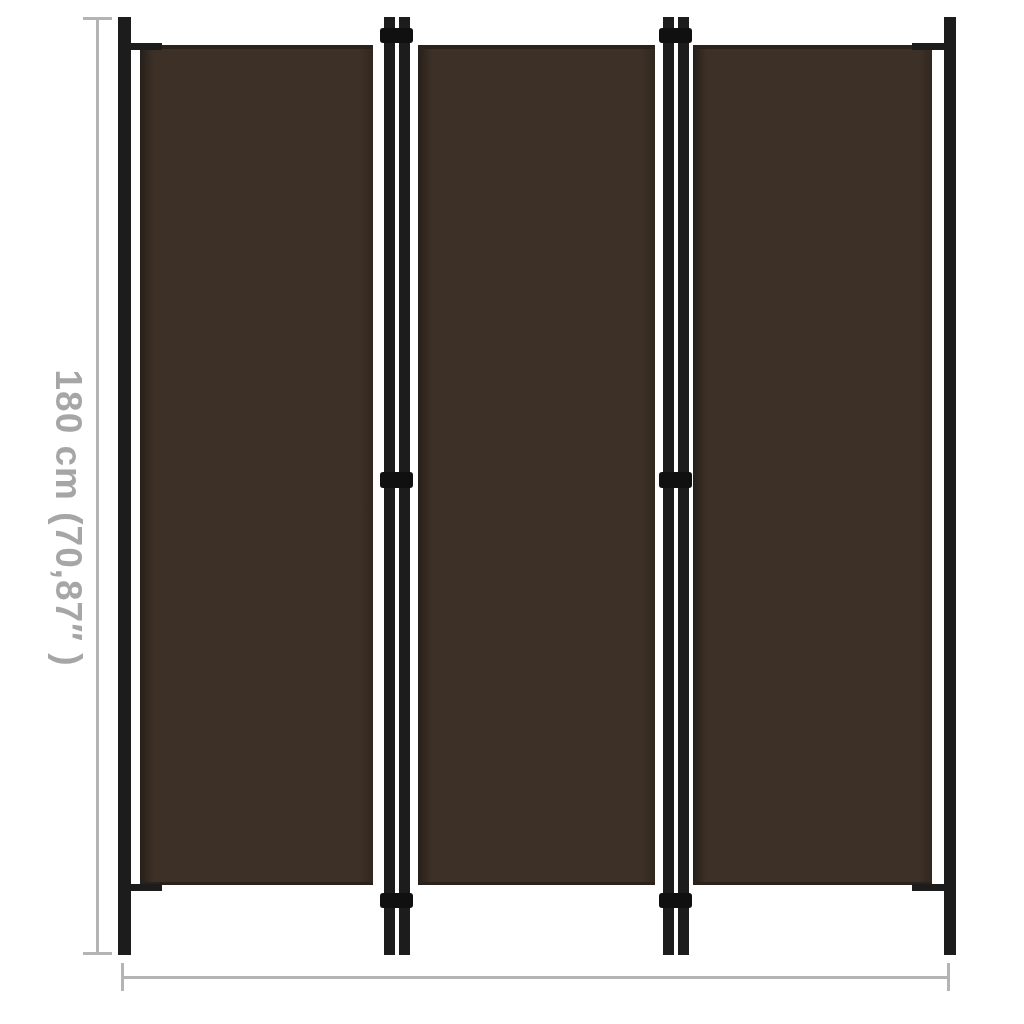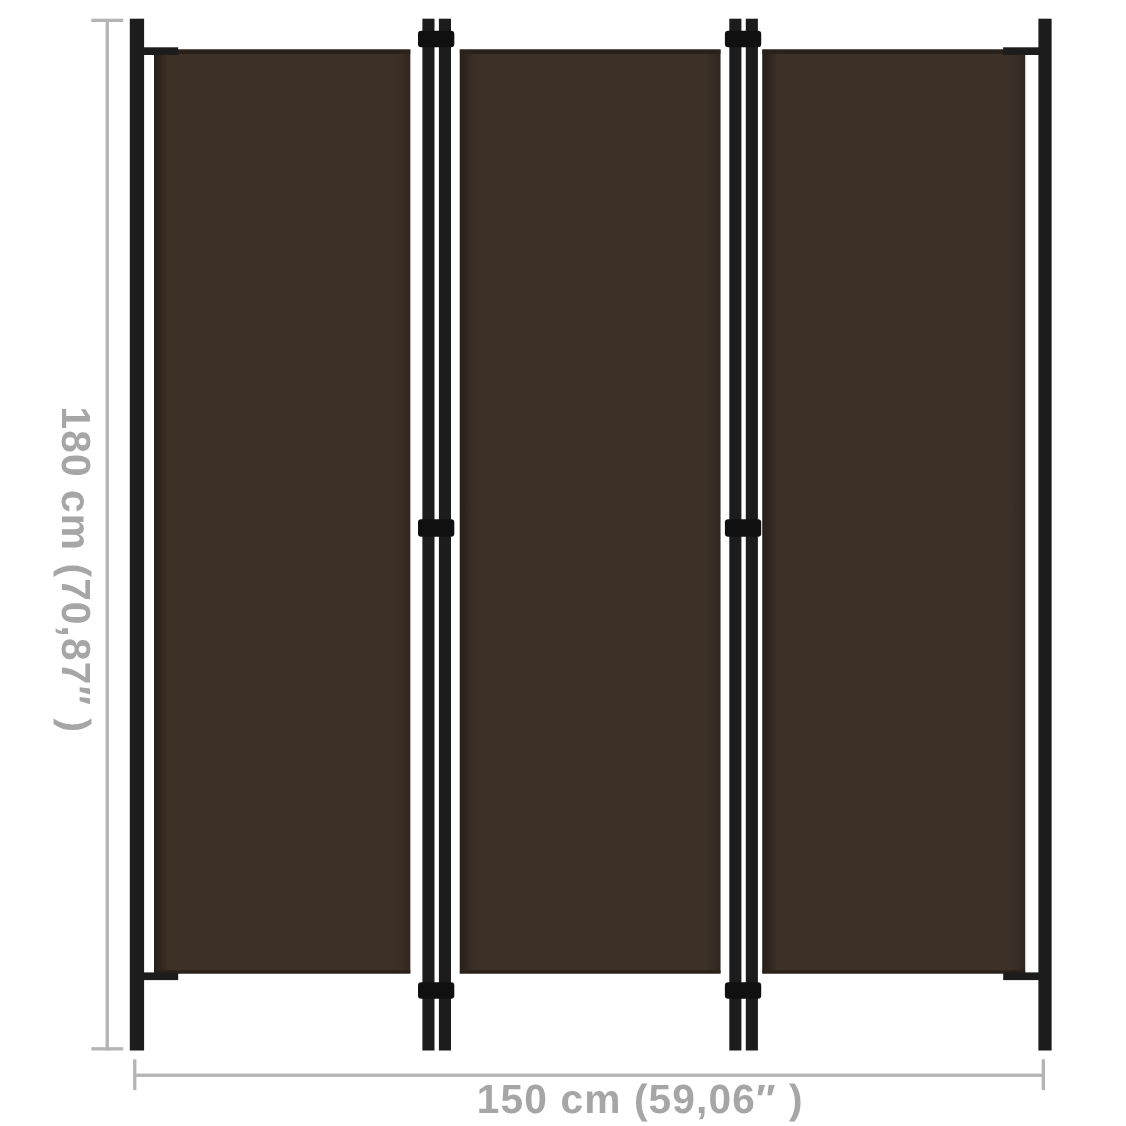--- a/index.html
+++ b/index.html
@@ -113,21 +113,20 @@
 <div id="stage">
 
   <div class="dim-line" id="height-line"></div>
   <div class="dim-line" id="height-cap-top"></div>
   <div class="dim-line" id="height-cap-bot"></div>
   <div class="dim-label" id="height-label">180 cm (70,87″ )</div>
 
   <div class="dim-line" id="width-line"></div>
   <div class="dim-line" id="width-cap-left"></div>
   <div class="dim-line" id="width-cap-right"></div>
-  <div class="dim-label" id="width-label">150 cm (59,06″ )</div>
 
   <div class="pole" id="pole-left"></div>
   <div class="pole" id="pole-j1a"></div>
   <div class="pole" id="pole-j1b"></div>
   <div class="pole" id="pole-j2a"></div>
   <div class="pole" id="pole-j2b"></div>
   <div class="pole" id="pole-right"></div>
 
   <div class="panel" id="panel-1"></div>
   <div class="panel" id="panel-2"></div>

